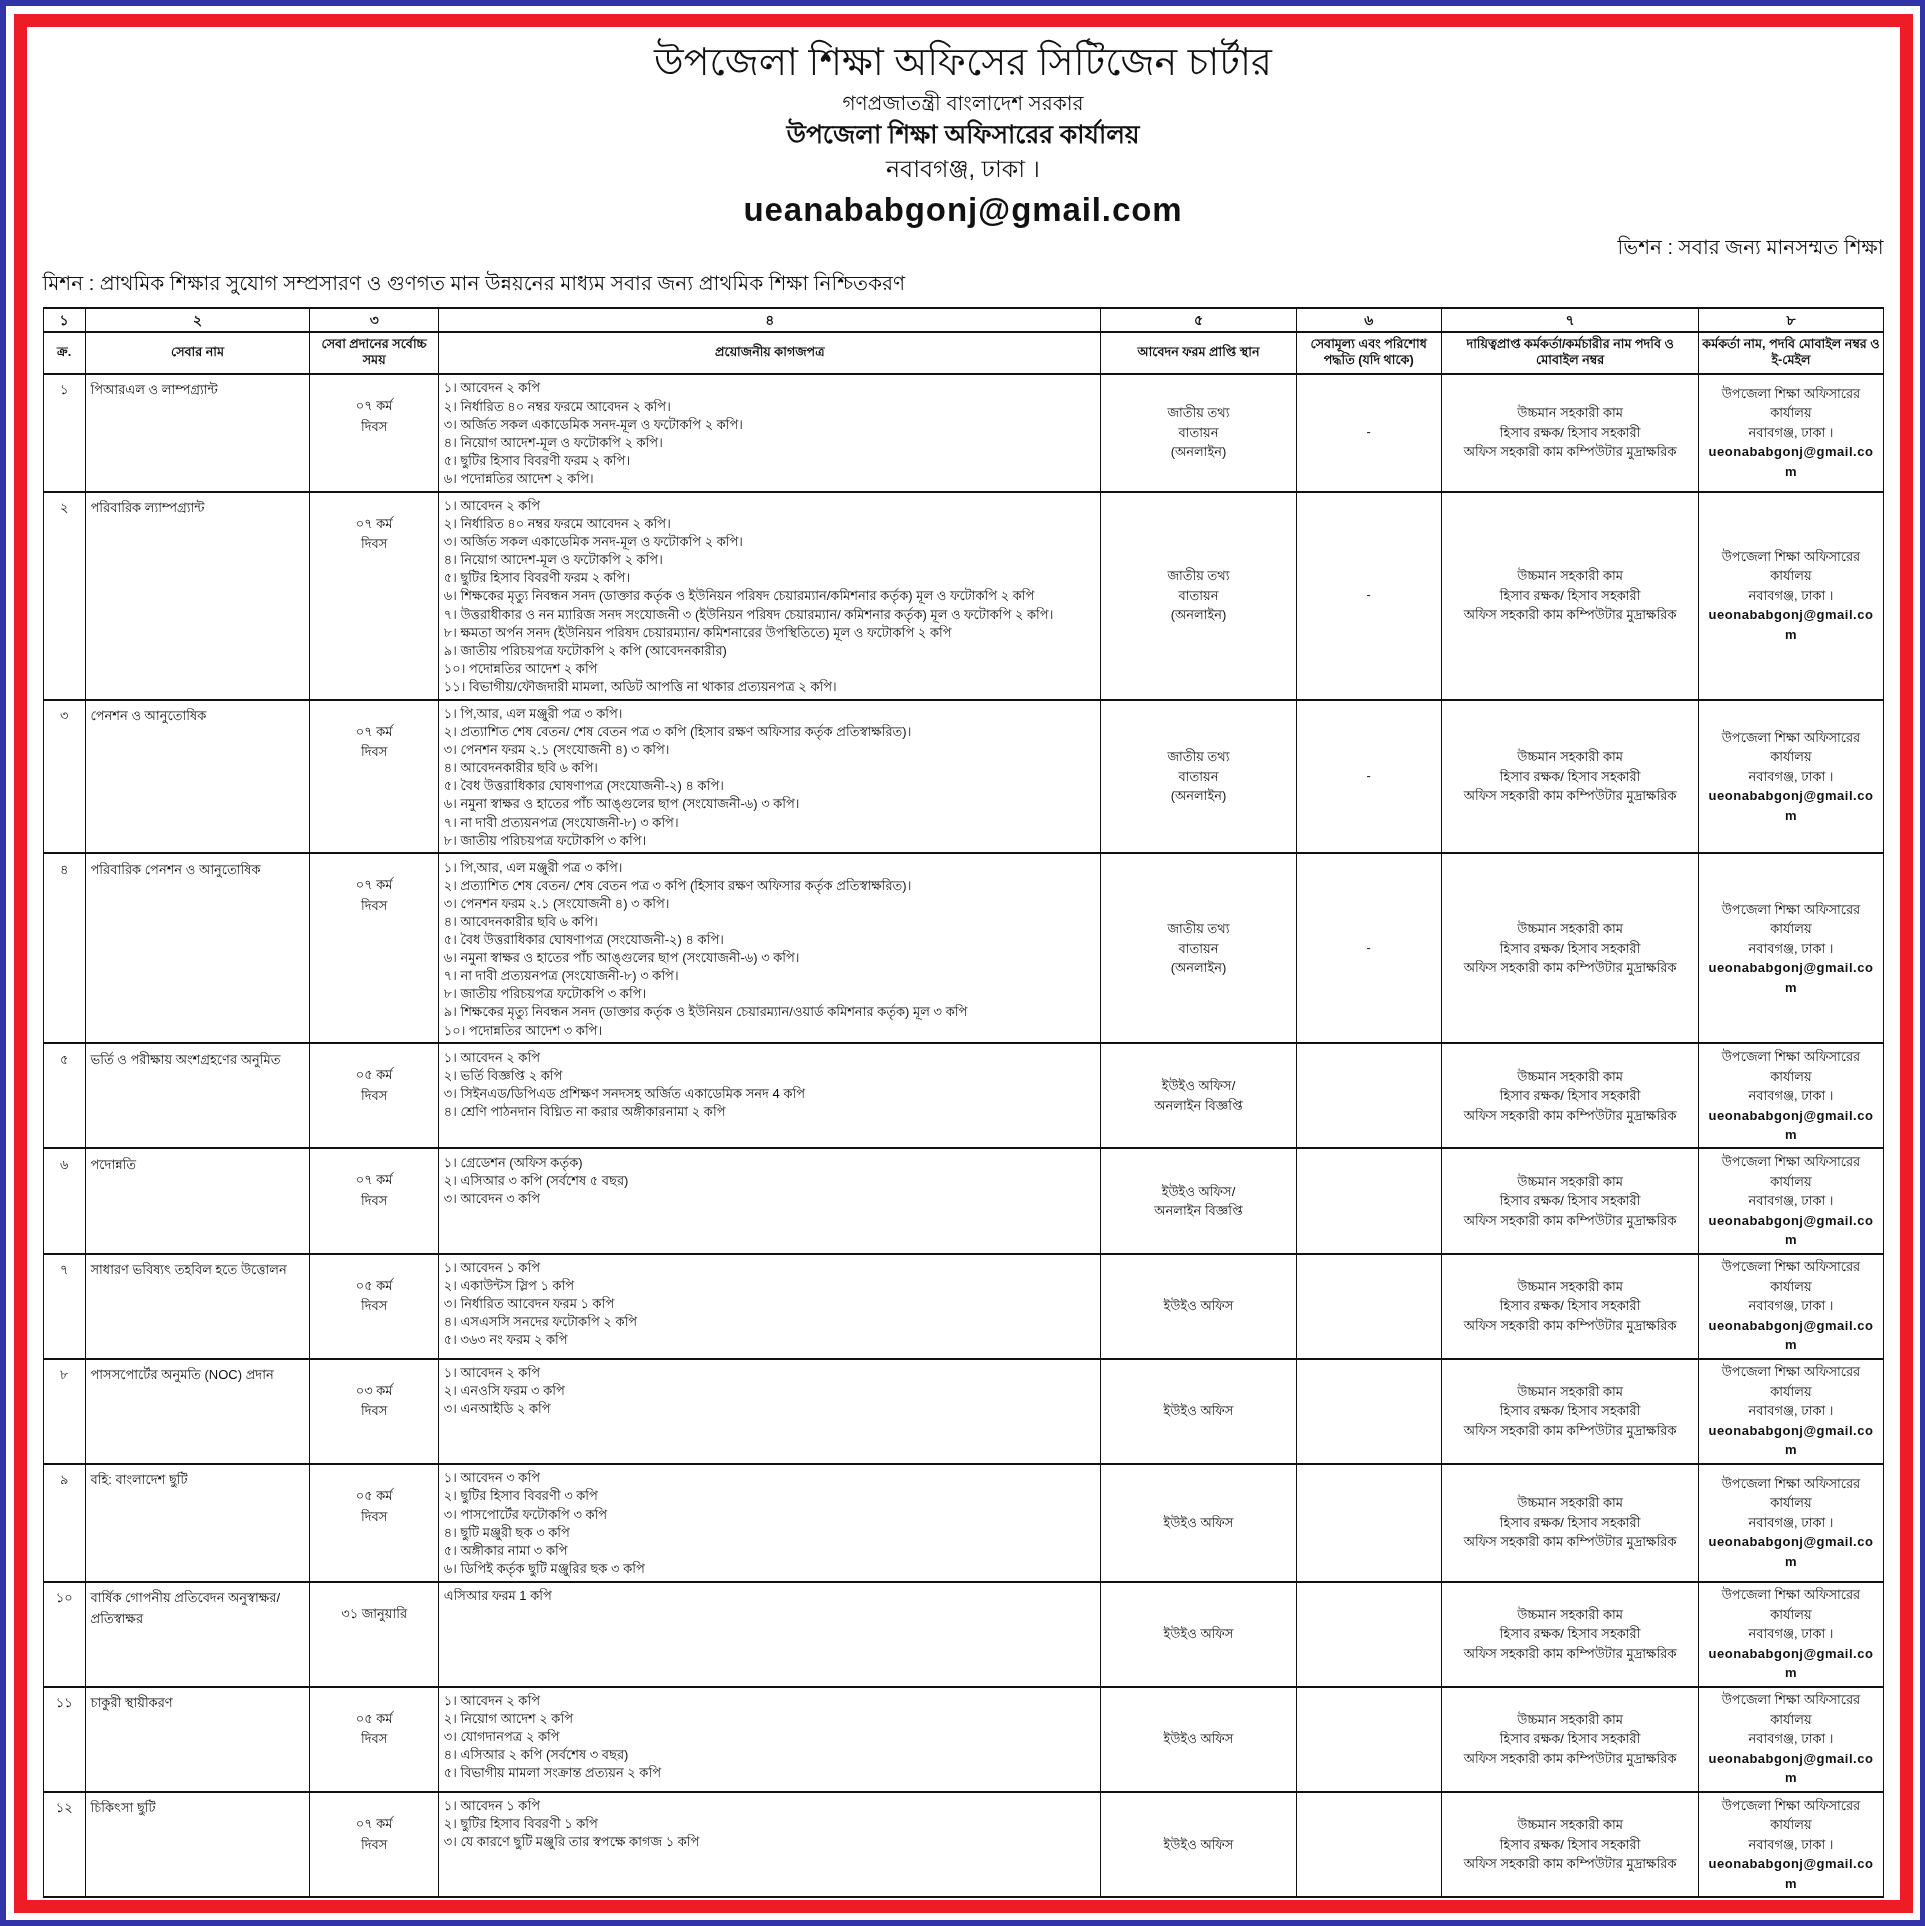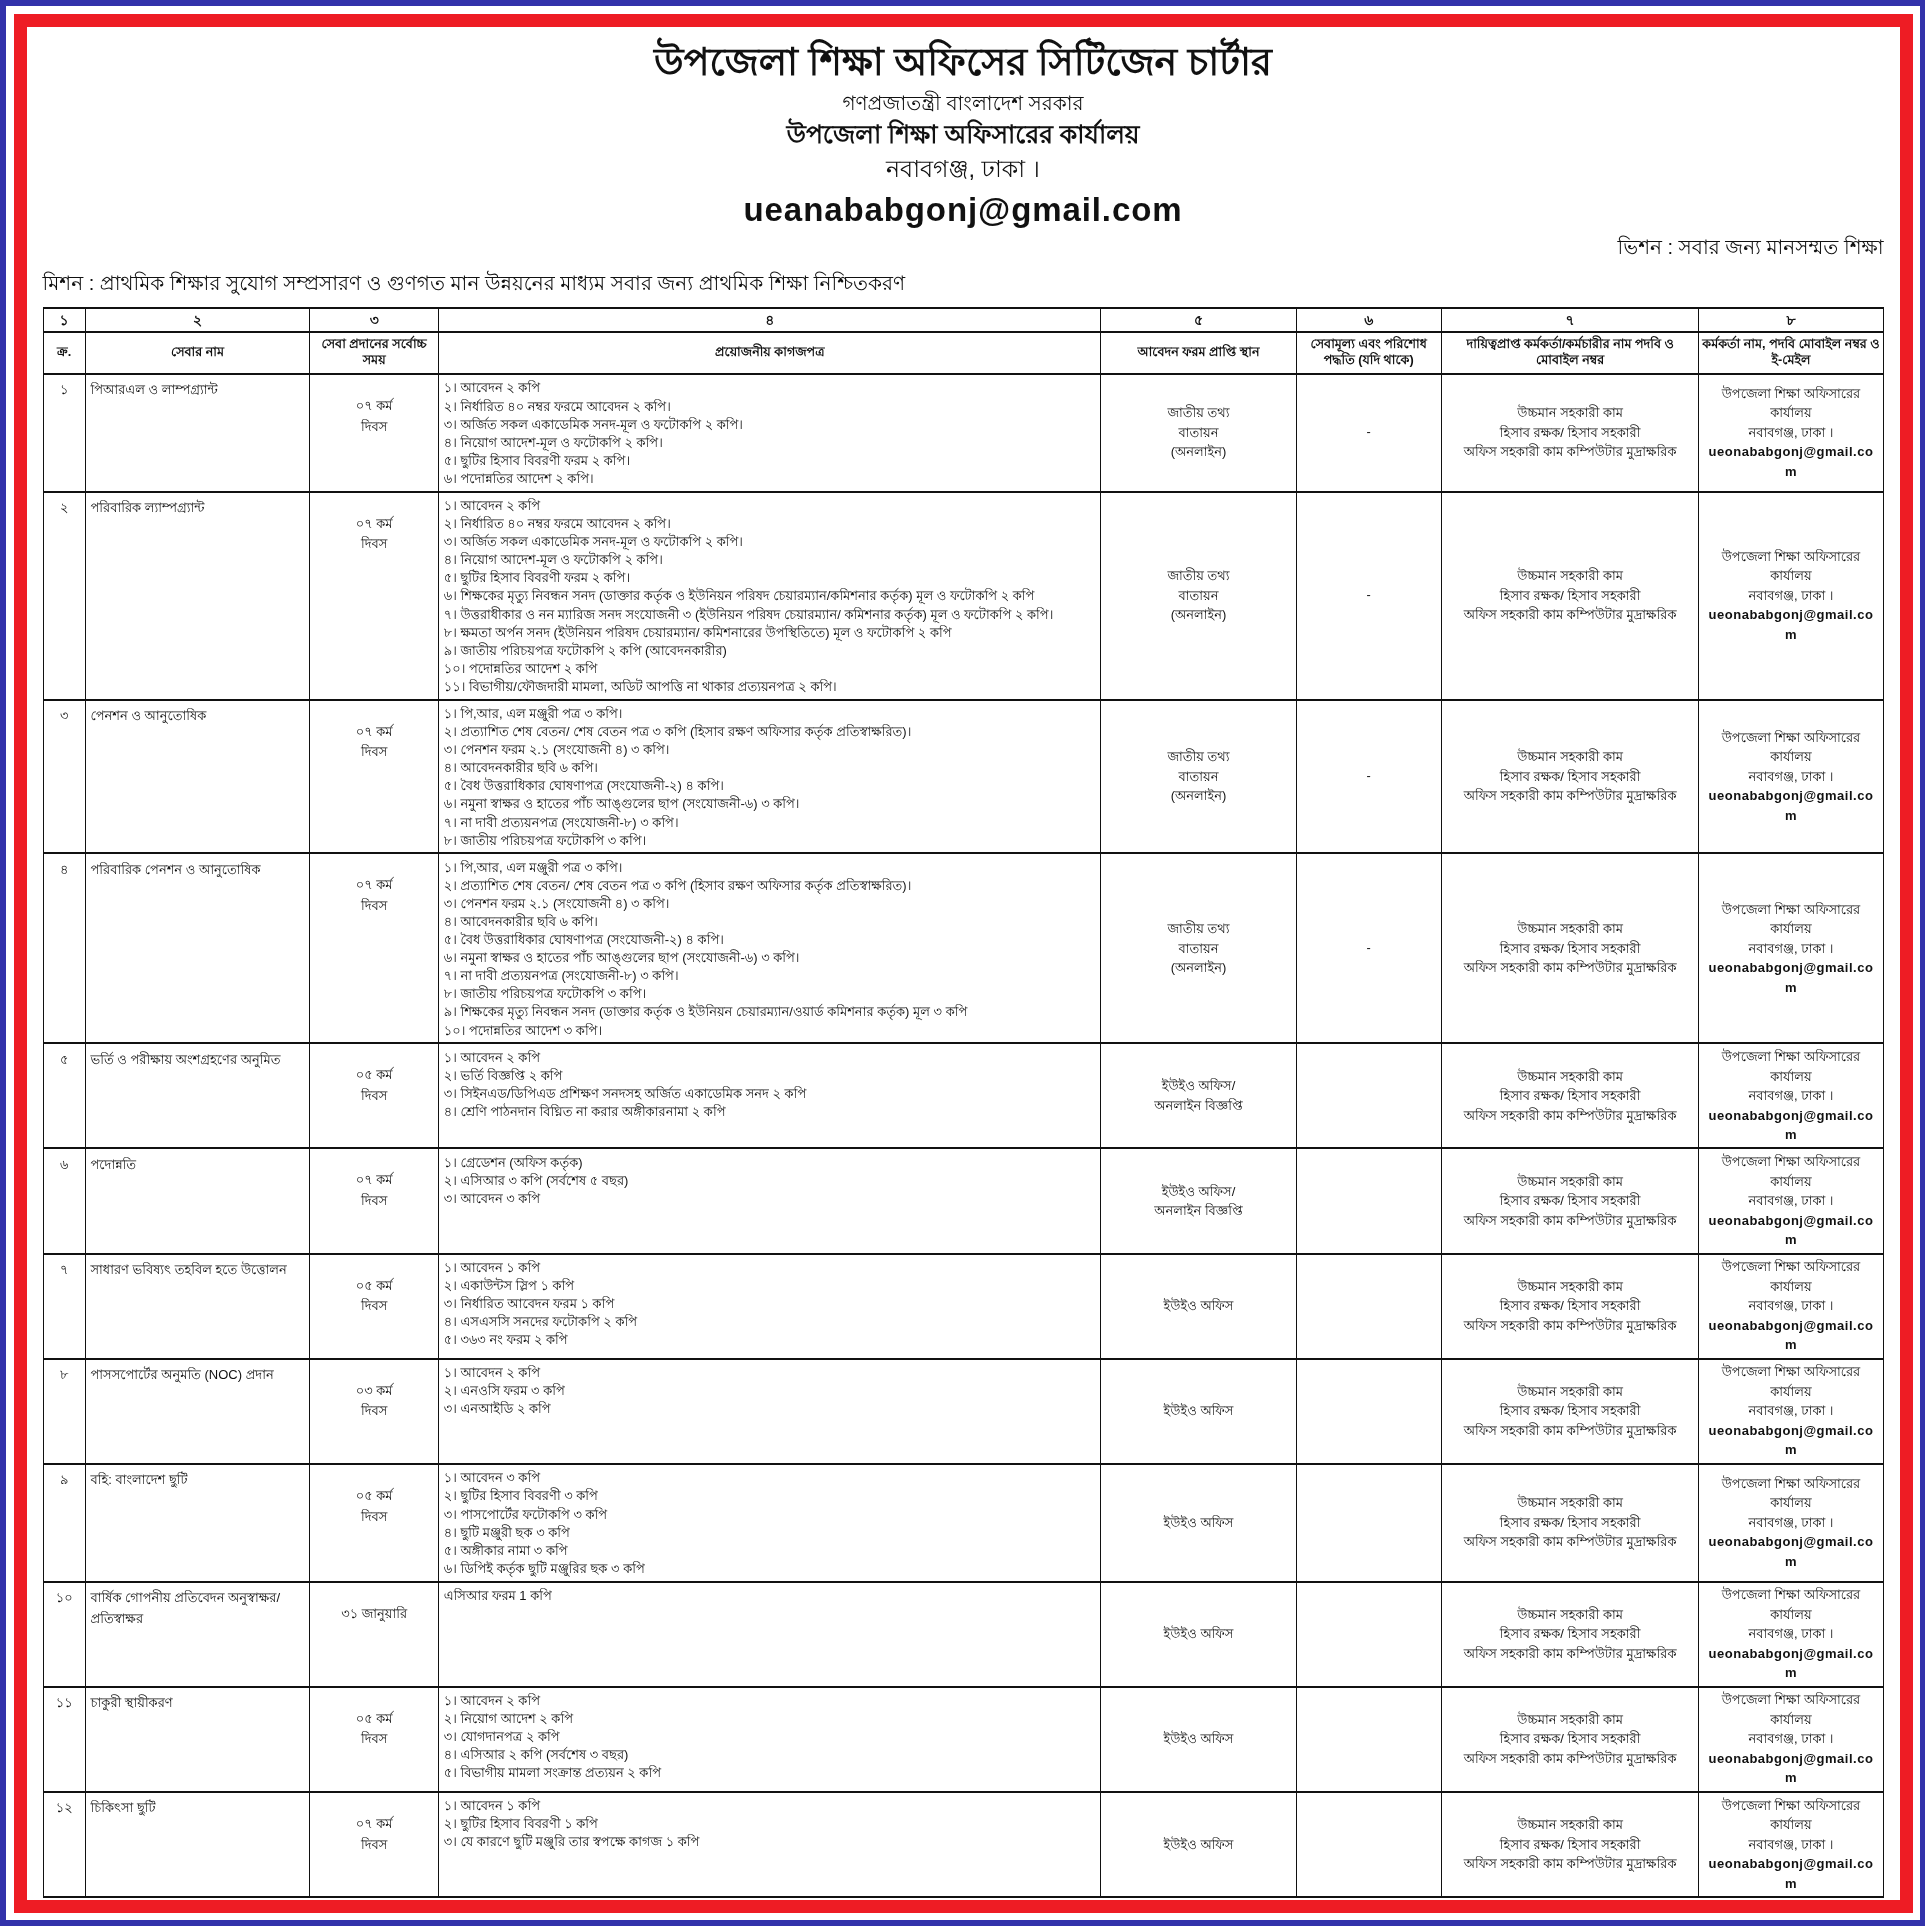--- a/index.html
+++ b/index.html
@@ -25,21 +25,21 @@
   .page-inner{
     box-sizing:border-box;
     width:100%;height:100%;
     border:13px solid var(--red);
     padding:9.4px 16px 14px 16px;
     background:#ffffff;
     overflow:hidden;
   }
   header{position:relative;}
   .head-center{text-align:center;line-height:1.25;}
-  .title{font-size:38px;font-weight:bold;margin:2.8px 0 4.7px 0;}
+  .title{font-size:38px;font-weight:normal;margin:2.8px 0 4.7px 0;}
   .govt{font-size:20px;margin:1.9px 0;}
   .office{font-size:25px;font-weight:bold;margin:2.8px 0;}
   .loc{font-size:23.5px;margin:4.7px 0;}
   .email-big{font-size:33px;font-weight:bold;letter-spacing:0.9px;margin:3.8px 0 1.9px 0;}
   .vision{font-size:20px;margin:0.9px 0 2.8px 0;text-align:right;}
   .mission{font-size:20px;margin:0 0 6.6px 0;text-align:left;}
 
   table{
     width:100%;
     border-collapse:collapse;
@@ -269,21 +269,21 @@
           <tr>
     <td class="c-sl">৫</td>
     <td class="c-name">ভর্তি ও পরীক্ষায় অংশগ্রহণের অনুমিত</td>
     <td class="c-time">
               <div>০৫ কর্ম</div>
               <div>দিবস</div>
             </td>
     <td class="c-docs">
               <div class="doc-line">১। আবেদন ২ কপি</div>
               <div class="doc-line">২। ভর্তি বিজ্ঞপ্তি ২ কপি</div>
-              <div class="doc-line">৩। সিইনএড/ডিপিএড প্রশিক্ষণ সনদসহ অর্জিত একাডেমিক সনদ ২ কপি</div>
+              <div class="doc-line">৩। সিইনএড/ডিপিএড প্রশিক্ষণ সনদসহ অর্জিত একাডেমিক সনদ 4 কপি</div>
               <div class="doc-line">৪। শ্রেণি পাঠনদান বিঘ্নিত না করার অঙ্গীকারনামা ২ কপি</div>
             </td>
     <td class="c-src">
               <div>ইউইও অফিস/</div>
               <div>অনলাইন বিজ্ঞপ্তি</div>
             </td>
     <td class="c-fee"></td>
     <td class="c-officer">
               <div>উচ্চমান সহকারী কাম</div>
               <div>হিসাব রক্ষক/ হিসাব সহকারী</div>

